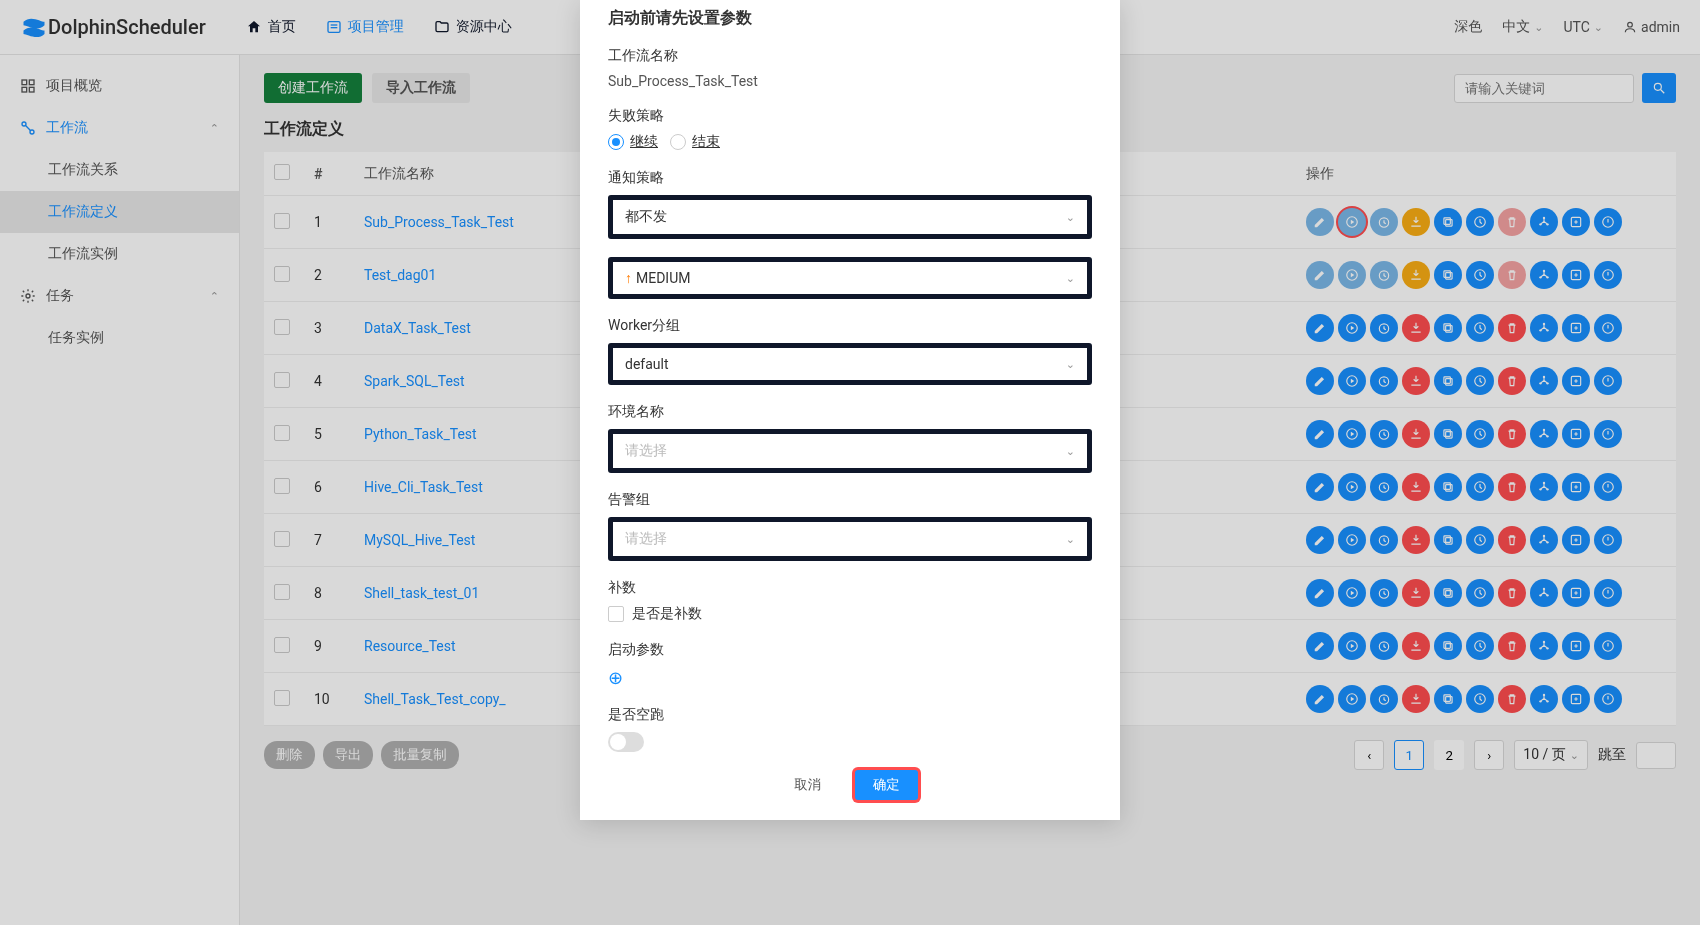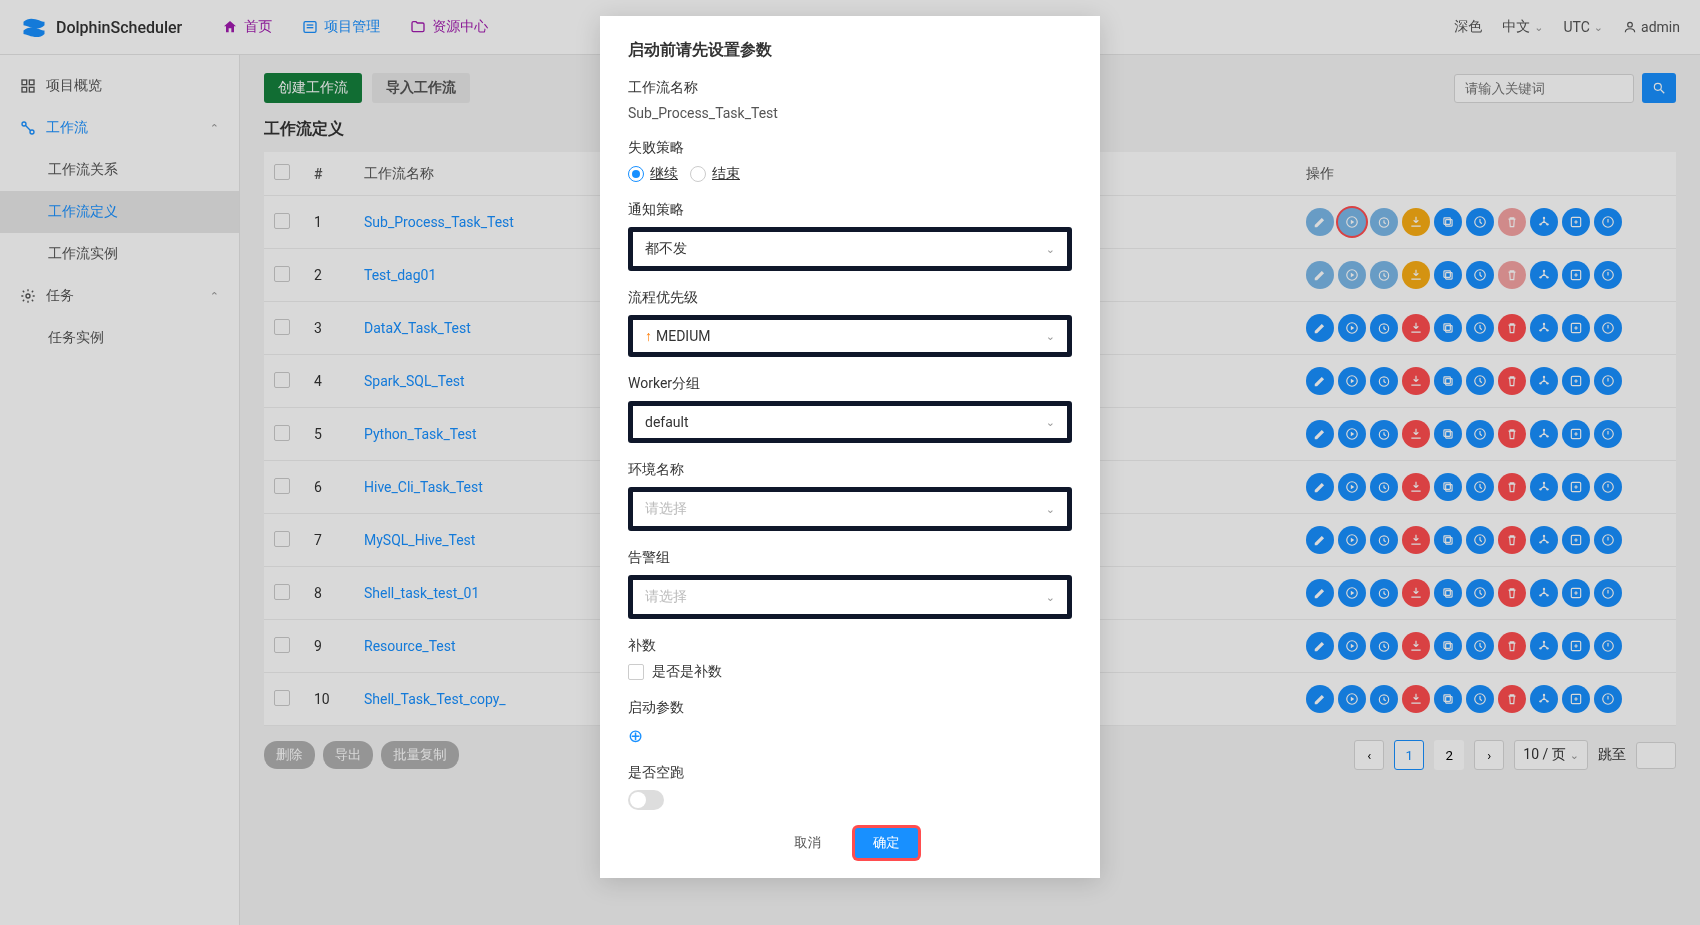--- a/index.html
+++ b/index.html
@@ -1,22 +1,22 @@
 <!DOCTYPE html>
 <html><head>
 <meta charset="utf-8">
 <style>
 * { box-sizing: border-box; margin: 0; padding: 0; font-family: -apple-system, BlinkMacSystemFont, "Segoe UI", Roboto, sans-serif; }
 body { background: #f5f5f5; font-size: 14px; color: #333; position: relative; width: 1700px; height: 925px; overflow: hidden; }
 .app { display: flex; flex-direction: column; height: 100%; }
 .topbar { height: 55px; background: #fff; display: flex; align-items: center; padding: 0 20px; border-bottom: 1px solid #e5e5e5; }
-.logo { display: flex; align-items: center; gap: 8px; font-size: 16px; font-weight: 500; }
+.logo { display: flex; align-items: center; font-size: 20px; font-weight: 500; }
 .logo-icon { width: 28px; height: 28px; }
 .topnav { display: flex; gap: 30px; margin-left: 40px; }
-.topnav-item { display: flex; align-items: center; gap: 6px; color: #a21caf; cursor: pointer; }
+.topnav-item { display: flex; align-items: center; gap: 6px; color: #0f172a; cursor: pointer; }
 .topnav-item.active { color: #1890ff; }
 .topbar-right { margin-left: auto; display: flex; align-items: center; gap: 20px; color: #555; }
 .topbar-right-item { display: flex; align-items: center; gap: 4px; cursor: pointer; }
 .body { display: flex; flex: 1; overflow: hidden; }
 .sidebar { width: 240px; background: #fff; border-right: 1px solid #e5e5e5; padding-top: 10px; }
 .sidebar-item { display: flex; align-items: center; padding: 12px 20px; color: #555; cursor: pointer; gap: 10px; }
 .sidebar-item.lvl2 { padding-left: 48px; }
 .sidebar-item.active { background: #e8e8e8; color: #1890ff; }
 .sidebar-item.expand { color: #1890ff; }
 .sidebar-item .chev { margin-left: auto; }
@@ -43,21 +43,21 @@
 .ab-lred { background: #f5a3a3; }
 .ab-highlight { box-shadow: 0 0 0 2px #ff4d4f; }
 .table-footer { display: flex; align-items: center; gap: 8px; margin-top: 14px; }
 .table-footer-btn { padding: 5px 12px; background: #b0b0b0; color: #fff; border: none; border-radius: 13px; cursor: pointer; }
 .pagination { margin-left: auto; display: flex; align-items: center; gap: 10px; }
 .page-btn { width: 30px; height: 30px; border: 1px solid #d9d9d9; border-radius: 3px; background: #fff; cursor: pointer; display: flex; align-items: center; justify-content: center; }
 .page-btn.active { border-color: #1890ff; color: #1890ff; }
 .page-select { padding: 5px 8px; border: 1px solid #d9d9d9; border-radius: 3px; background: #fff; display: flex; align-items: center; gap: 4px; }
 .page-input { width: 40px; padding: 5px; border: 1px solid #d9d9d9; border-radius: 3px; }
 .overlay { position: absolute; inset: 0; background: rgba(0,0,0,0.15); }
-.modal { position: absolute; top: 16px; left: 50%; transform: translateX(-50%); width: 500px; background: #fff; box-shadow: 0 4px 24px rgba(0,0,0,0.15); padding: 24px 28px 20px; max-height: 925px; overflow: visible; }
+.modal { position: absolute; top: 0; left: 50%; transform: translateX(-50%); width: 540px; background: #fff; box-shadow: 0 4px 24px rgba(0,0,0,0.15); padding: 8px 28px 20px; max-height: 925px; overflow: visible; }
 .modal-title { font-size: 16px; font-weight: 600; margin-bottom: 18px; }
 .form-group { margin-bottom: 18px; }
 .form-label { font-size: 14px; color: #333; margin-bottom: 8px; display: block; }
 .form-value { font-size: 14px; color: #555; }
 .radio-group { display: flex; gap: 12px; align-items: flex-end; text-decoration: underline; }
 .radio { display: flex; align-items: center; gap: 6px; cursor: pointer; }
 .radio-circle { width: 16px; height: 16px; border: 1px solid #ccc; border-radius: 50%; display: flex; align-items: center; justify-content: center; }
 .radio-circle.checked { border-color: #1890ff; }
 .radio-dot { width: 8px; height: 8px; background: #1890ff; border-radius: 50%; }
 .form-select { width: 100%; padding: 8px 12px; border: 5px solid #0f172a; border-radius: 3px; background: #fff; display: flex; align-items: center; justify-content: space-between; cursor: pointer; }
@@ -929,21 +929,20 @@
     </div>
   </div>
   <div class="form-group">
     <label class="form-label">通知策略</label>
     <div class="form-select">
         <span>都不发</span>
         <span class="chev-down">⌄</span>
       </div>
   </div>
   <div class="form-group">
-    <label class="form-label">流程优先级</label>
     <div class="form-select">
         <span><span class="priority-up">↑</span><span>MEDIUM</span></span>
         <span class="chev-down">⌄</span>
       </div>
   </div>
   <div class="form-group">
     <label class="form-label">Worker分组</label>
     <div class="form-select">
         <span>default</span>
         <span class="chev-down">⌄</span>

